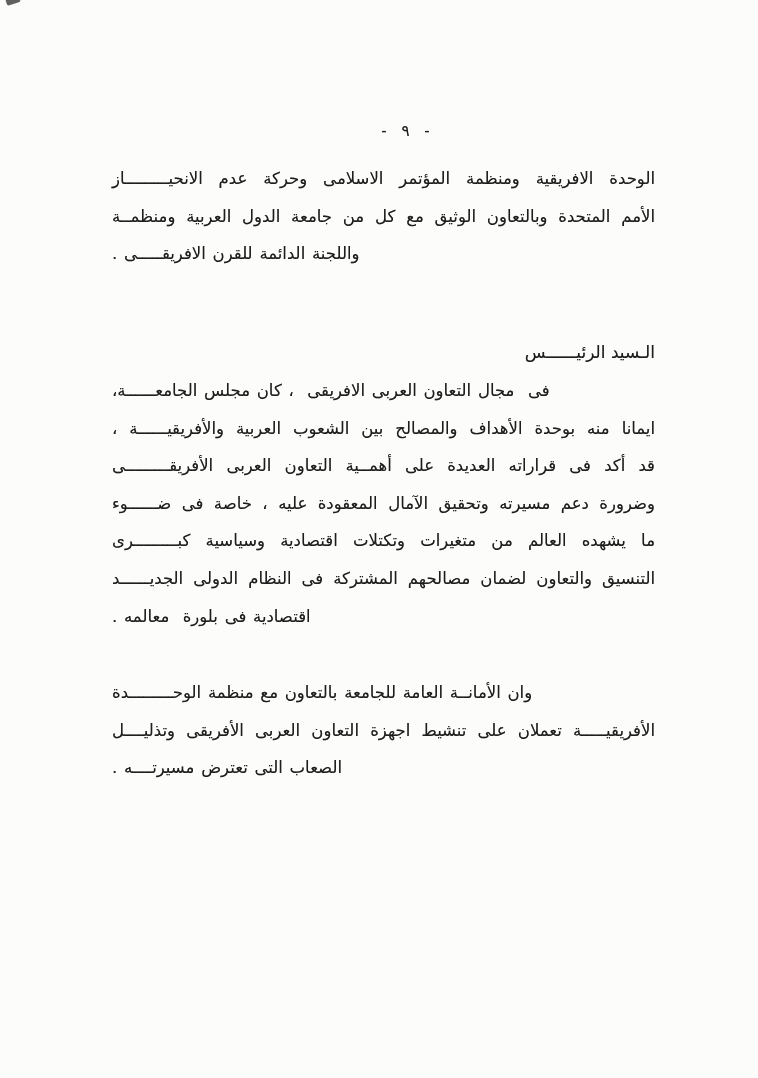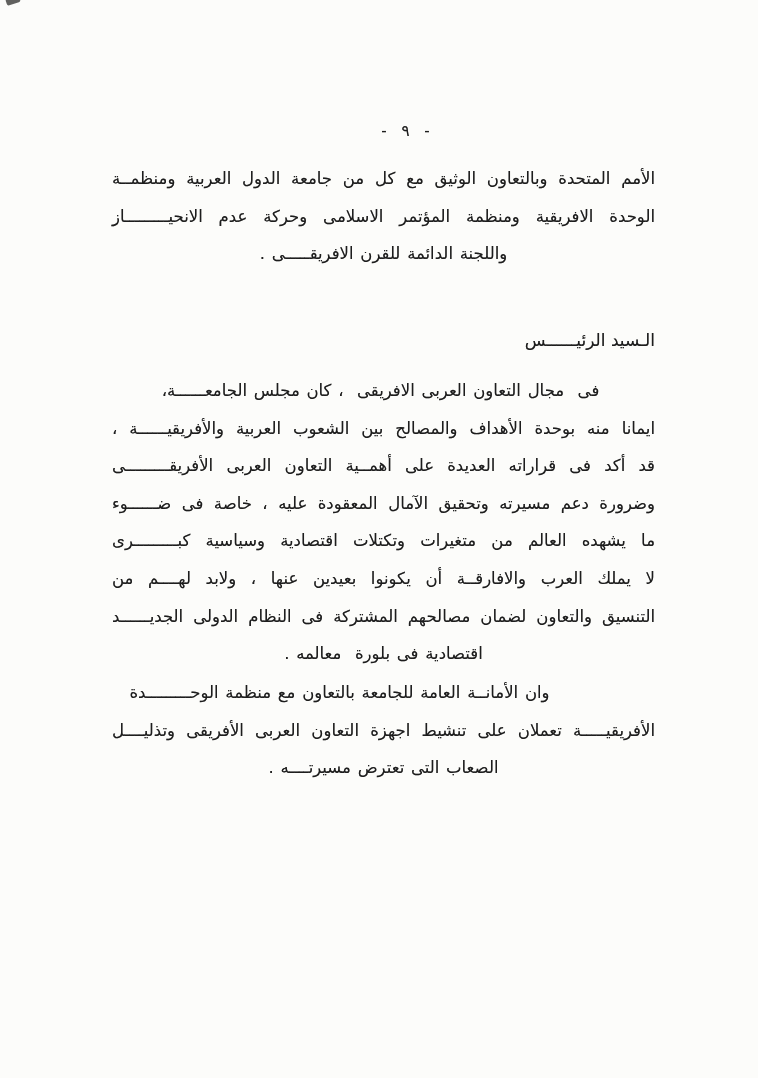--- a/index.html
+++ b/index.html
@@ -40,27 +40,27 @@
     transform: translateX(22px);
     line-height: 22px;
   }
   .block {
     position: absolute;
     left: 112px;
     width: 543px;
     direction: rtl;
   }
   .p1 { top: 160px; }
-  .heading { top: 326px; font-size: 17px; line-height: 28px; }
+  .heading { top: 338px; font-size: 17px; line-height: 28px; }
   .p2 { top: 372px; }
   .p3 { top: 674px; }
   .line {
     font-size: 16.5px;
     line-height: 37.6px;
-    text-align: center;
+    text-align: left;
     white-space: pre-wrap;
     word-spacing: 1.5px;
     text-shadow: 0 0 0.5px rgba(20,20,20,0.45);
   }
   .heading { text-shadow: 0 0 0.5px rgba(20,20,20,0.45); }
   .pagenum { text-shadow: 0 0 0.5px rgba(20,20,20,0.45); }
   .line.j {
     white-space: normal;
     text-align: justify;
     text-align-last: justify;
@@ -71,34 +71,33 @@
 </head>
 <body>
 
 <div class="page">
 
   <div class="corner-mark"></div>
 
   <div class="pagenum">- ٩ -</div>
 
   <div class="block p1">
+    <div class="line j">الوحدة الافريقية ومنظمة المؤتمر الاسلامى وحركة عدم الانحيـــــــــاز</div>
     <div class="line j">الأمم المتحدة وبالتعاون الوثيق مع كل من جامعة الدول العربية ومنظمــة</div>
-    <div class="line j">الوحدة الافريقية ومنظمة المؤتمر الاسلامى وحركة عدم الانحيـــــــــاز</div>
     <div class="line">واللجنة الدائمة للقرن الافريقـــــى .</div>
   </div>
 
   <div class="block heading">الـسيد الرئيــــــس</div>
 
   <div class="block p2">
     <div class="line ind-sm">فى  مجال التعاون العربى الافريقى  ، كان مجلس الجامعــــــة،</div>
     <div class="line j">ايمانا منه بوحدة الأهداف والمصالح بين الشعوب العربية والأفريقيــــــة ،</div>
     <div class="line j">قد أكد فى قراراته العديدة على أهمــية التعاون العربى الأفريقـــــــــى</div>
     <div class="line j">وضرورة دعم مسيرته وتحقيق الآمال المعقودة عليه ، خاصة فى ضــــــوء</div>
     <div class="line j">ما يشهده العالم من متغيرات وتكتلات اقتصادية وسياسية كبـــــــــرى</div>
-    <div class="line j">لا يملك العرب والافارقــة أن يكونوا بعيدين عنها ، ولابد لهــــم من</div>
     <div class="line j">التنسيق والتعاون لضمان مصالحهم المشتركة فى النظام الدولى الجديــــــد</div>
     <div class="line">اقتصادية فى بلورة  معالمه .</div>
   </div>
 
   <div class="block p3">
     <div class="line ind-lg">وان الأمانــة العامة للجامعة بالتعاون مع منظمة الوحـــــــــدة</div>
     <div class="line j">الأفريقيـــــة تعملان على تنشيط اجهزة التعاون العربى الأفريقى وتذليــــل</div>
     <div class="line">الصعاب التى تعترض مسيرتــــه .</div>
   </div>
 

